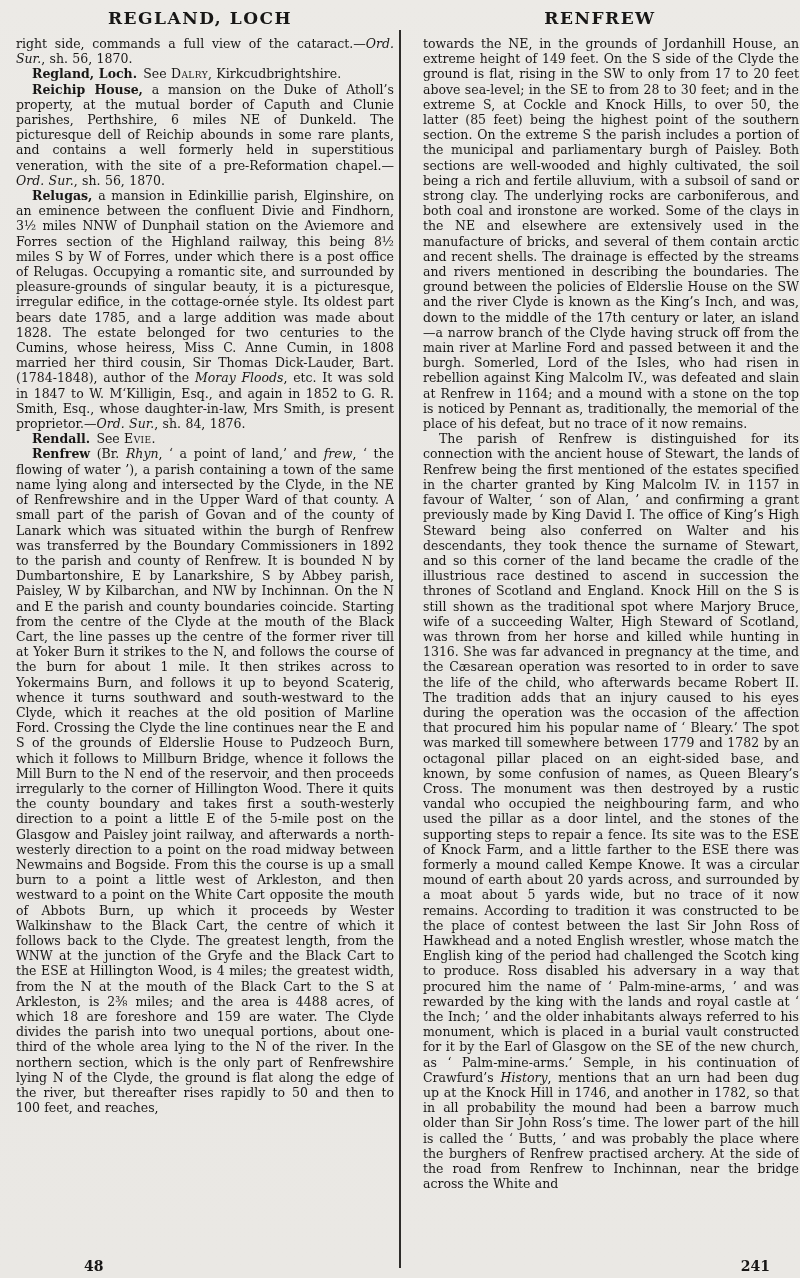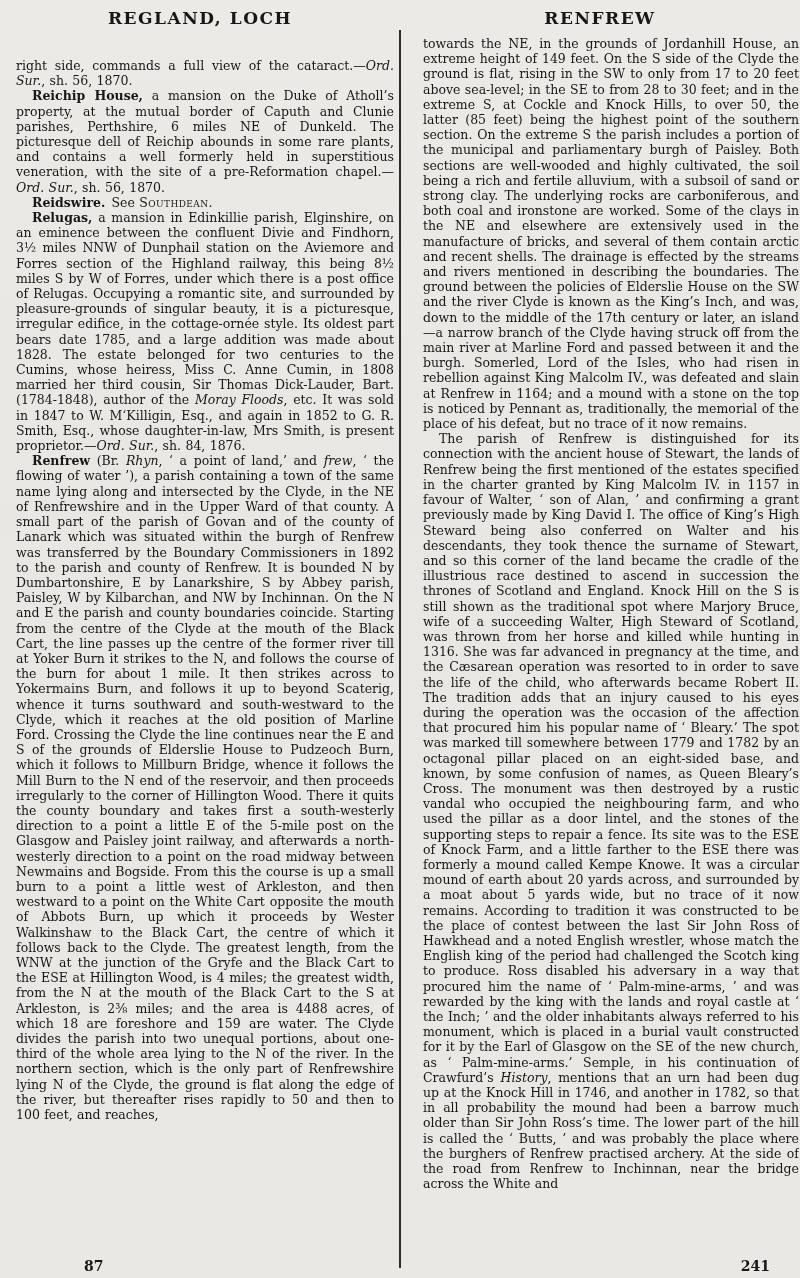--- a/index.html
+++ b/index.html
@@ -30,21 +30,21 @@
   }
   .col {
     position: absolute; top: 36px;
     height: 1218px;
     overflow: hidden;
     text-align: justify;
     font-size: 12.5px;
     line-height: 15.2px;
     word-spacing: 0.4px;
   }
-  .col-left  { left: 16px;  width: 378px; margin-top: 22px; }
+  .col-left  { left: 16px;  width: 378px; }
   .col-right { left: 423px; width: 376px; }
   .entry { margin: 0; text-indent: 16px; }
   .entry.no-indent { text-indent: 0; }
   .s-b  { font-weight: bold; }
   .s-i  { font-style: italic; }
   .s-sc { font-variant: small-caps; letter-spacing: 0.4px; }
   .page-num {
     position: absolute; bottom: 4px;
     font-size: 14px; font-weight: bold;
   }
@@ -57,28 +57,29 @@
 <div class="page">
 
   <div class="running-head head-left">REGLAND, LOCH</div>
 
   <div class="running-head head-right">RENFREW</div>
 
   <div class="divider"></div>
 
   <div class="col col-left" id="col-left">
       <p class="entry no-indent"><span>right side, commands a full view of the cataract.—</span><span class="s-i">Ord. Sur.</span><span>, sh. 56, 1870.</span></p>
+      <p class="entry"><span class="s-b">Regland, Loch.</span><span> See </span><span class="s-sc">Dalry</span><span>, Kirkcudbrightshire.</span></p>
       <p class="entry"><span class="s-b">Reichip House,</span><span> a mansion on the Duke of Atholl’s property, at the mutual border of Caputh and Clunie parishes, Perthshire, 6 miles NE of Dunkeld.  The picturesque dell of Reichip abounds in some rare plants, and contains a well formerly held in superstitious veneration, with the site of a pre-Reformation chapel.—</span><span class="s-i">Ord. Sur.</span><span>, sh. 56, 1870.</span></p>
-      <p class="entry"><span class="s-b">Reidswire.</span><span> See </span><span class="s-sc">Southdean</span><span>.</span></p>
       <p class="entry"><span class="s-b">Relugas,</span><span> a mansion in Edinkillie parish, Elginshire, on an eminence between the confluent Divie and Findhorn, 3½ miles NNW of Dunphail station on the Aviemore and Forres section of the Highland railway, this being 8½ miles S by W of Forres, under which there is a post office of Relugas.  Occupying a romantic site, and surrounded by pleasure-grounds of singular beauty, it is a picturesque, irregular edifice, in the cottage-ornée style.  Its oldest part bears date 1785, and a large addition was made about 1828.  The estate belonged for two centuries to the Cumins, whose heiress, Miss C. Anne Cumin, in 1808 married her third cousin, Sir Thomas Dick-Lauder, Bart. (1784-1848), author of the </span><span class="s-i">Moray Floods</span><span>, etc.  It was sold in 1847 to W. M‘Killigin, Esq., and again in 1852 to G. R. Smith, Esq., whose daughter-in-law, Mrs Smith, is present proprietor.—</span><span class="s-i">Ord. Sur.</span><span>, sh. 84, 1876.</span></p>
+      <p class="entry"><span class="s-b">Rendall.</span><span> See </span><span class="s-sc">Evie</span><span>.</span></p>
       <p class="entry"><span class="s-b">Renfrew</span><span> (Br. </span><span class="s-i">Rhyn</span><span>, ‘ a point of land,’ and </span><span class="s-i">frew</span><span>, ‘ the flowing of water ’), a parish containing a town of the same name lying along and intersected by the Clyde, in the NE of Renfrewshire and in the Upper Ward of that county.  A small part of the parish of Govan and of the county of Lanark which was situated within the burgh of Renfrew was transferred by the Boundary Commissioners in 1892 to the parish and county of Renfrew. It is bounded N by Dumbartonshire, E by Lanarkshire, S by Abbey parish, Paisley, W by Kilbarchan, and NW by Inchinnan.  On the N and E the parish and county boundaries coincide.  Starting from the centre of the Clyde at the mouth of the Black Cart, the line passes up the centre of the former river till at Yoker Burn it strikes to the N, and follows the course of the burn for about 1 mile.  It then strikes across to Yokermains Burn, and follows it up to beyond Scaterig, whence it turns southward and south-westward to the Clyde, which it reaches at the old position of Marline Ford.  Crossing the Clyde the line continues near the E and S of the grounds of Elderslie House to Pudzeoch Burn, which it follows to Millburn Bridge, whence it follows the Mill Burn to the N end of the reservoir, and then proceeds irregularly to the corner of Hillington Wood.  There it quits the county boundary and takes first a south-westerly direction to a point a little E of the 5-mile post on the Glasgow and Paisley joint railway, and afterwards a north-westerly direction to a point on the road midway between Newmains and Bogside.  From this the course is up a small burn to a point a little west of Arkleston, and then westward to a point on the White Cart opposite the mouth of Abbots Burn, up which it proceeds by Wester Walkinshaw to the Black Cart, the centre of which it follows back to the Clyde.  The greatest length, from the WNW at the junction of the Gryfe and the Black Cart to the ESE at Hillington Wood, is 4 miles; the greatest width, from the N at the mouth of the Black Cart to the S at Arkleston, is 2⅜ miles; and the area is 4488 acres, of which 18 are foreshore and 159 are water.  The Clyde divides the parish into two unequal portions, about one-third of the whole area lying to the N of the river.  In the northern section, which is the only part of Renfrewshire lying N of the Clyde, the ground is flat along the edge of the river, but thereafter rises rapidly to 50 and then to 100 feet, and reaches,</span></p>
     </div>
 
   <div class="col col-right" id="col-right">
       <p class="entry no-indent"><span>towards the NE, in the grounds of Jordanhill House, an extreme height of 149 feet.  On the S side of the Clyde the ground is flat, rising in the SW to only from 17 to 20 feet above sea-level; in the SE to from 28 to 30 feet; and in the extreme S, at Cockle and Knock Hills, to over 50, the latter (85 feet) being the highest point of the southern section.  On the extreme S the parish includes a portion of the municipal and parliamentary burgh of Paisley.  Both sections are well-wooded and highly cultivated, the soil being a rich and fertile alluvium, with a subsoil of sand or strong clay.  The underlying rocks are carboniferous, and both coal and ironstone are worked.  Some of the clays in the NE and elsewhere are extensively used in the manufacture of bricks, and several of them contain arctic and recent shells.  The drainage is effected by the streams and rivers mentioned in describing the boundaries.  The ground between the policies of Elderslie House on the SW and the river Clyde is known as the King’s Inch, and was, down to the middle of the 17th century or later, an island—a narrow branch of the Clyde having struck off from the main river at Marline Ford and passed between it and the burgh.  Somerled, Lord of the Isles, who had risen in rebellion against King Malcolm IV., was defeated and slain at Renfrew in 1164; and a mound with a stone on the top is noticed by Pennant as, traditionally, the memorial of the place of his defeat, but no trace of it now remains.</span></p>
       <p class="entry"><span>The parish of Renfrew is distinguished for its connection with the ancient house of Stewart, the lands of Renfrew being the first mentioned of the estates specified in the charter granted by King Malcolm IV. in 1157 in favour of Walter, ‘ son of Alan, ’ and confirming a grant previously made by King David I.  The office of King’s High Steward being also conferred on Walter and his descendants, they took thence the surname of Stewart, and so this corner of the land became the cradle of the illustrious race destined to ascend in succession the thrones of Scotland and England.  Knock Hill on the S is still shown as the traditional spot where Marjory Bruce, wife of a succeeding Walter, High Steward of Scotland, was thrown from her horse and killed while hunting in 1316.  She was far advanced in pregnancy at the time, and the Cæsarean operation was resorted to in order to save the life of the child, who afterwards became Robert II.  The tradition adds that an injury caused to his eyes during the operation was the occasion of the affection that procured him his popular name of ‘ Bleary.’  The spot was marked till somewhere between 1779 and 1782 by an octagonal pillar placed on an eight-sided base, and known, by some confusion of names, as Queen Bleary’s Cross.  The monument was then destroyed by a rustic vandal who occupied the neighbouring farm, and who used the pillar as a door lintel, and the stones of the supporting steps to repair a fence.  Its site was to the ESE of Knock Farm, and a little farther to the ESE there was formerly a mound called Kempe Knowe.  It was a circular mound of earth about 20 yards across, and surrounded by a moat about 5 yards wide, but no trace of it now remains. According to tradition it was constructed to be the place of contest between the last Sir John Ross of Hawkhead and a noted English wrestler, whose match the English king of the period had challenged the Scotch king to produce.  Ross disabled his adversary in a way that procured him the name of ‘ Palm-mine-arms, ’ and was rewarded by the king with the lands and royal castle at ‘ the Inch; ’ and the older inhabitants always referred to his monument, which is placed in a burial vault constructed for it by the Earl of Glasgow on the SE of the new church, as ‘ Palm-mine-arms.’  Semple, in his continuation of Crawfurd’s </span><span class="s-i">History</span><span>, mentions that an urn had been dug up at the Knock Hill in 1746, and another in 1782, so that in all probability the mound had been a barrow much older than Sir John Ross’s time. The lower part of the hill is called the ‘ Butts, ’ and was probably the place where the burghers of Renfrew practised archery.  At the side of the road from Renfrew to Inchinnan, near the bridge across the White and</span></p>
     </div>
 
-  <div class="page-num page-num-left">87</div>
+  <div class="page-num page-num-left">48</div>
 
   <div class="page-num page-num-right">241</div>
 
 </div>
 
 </body></html>

